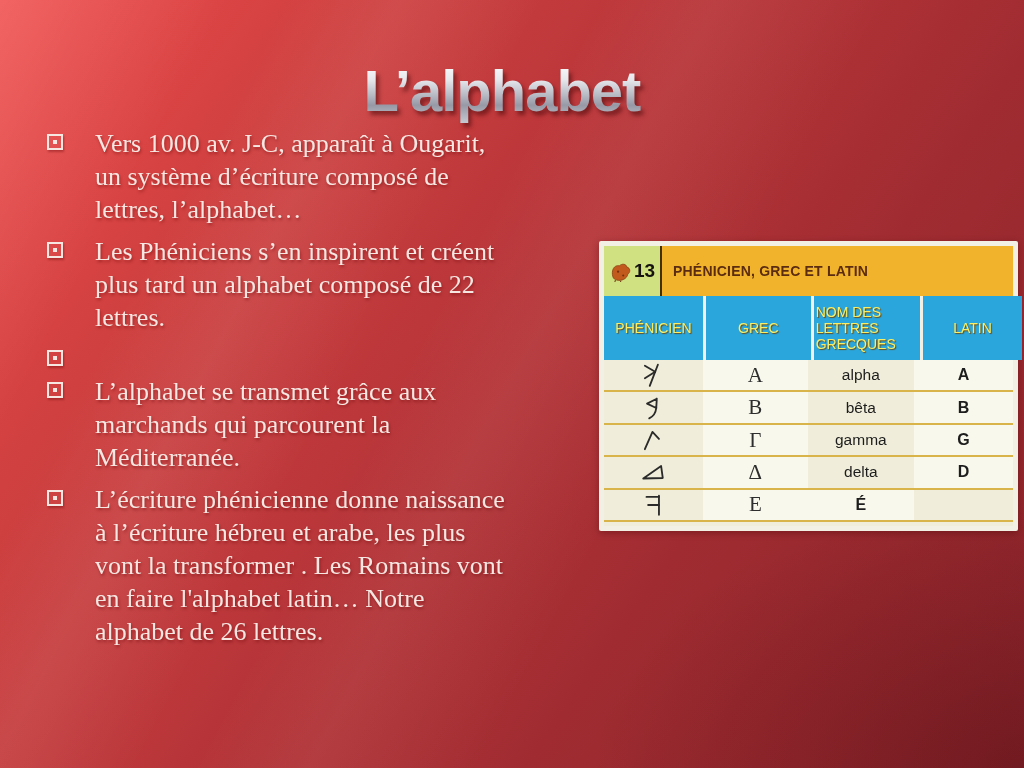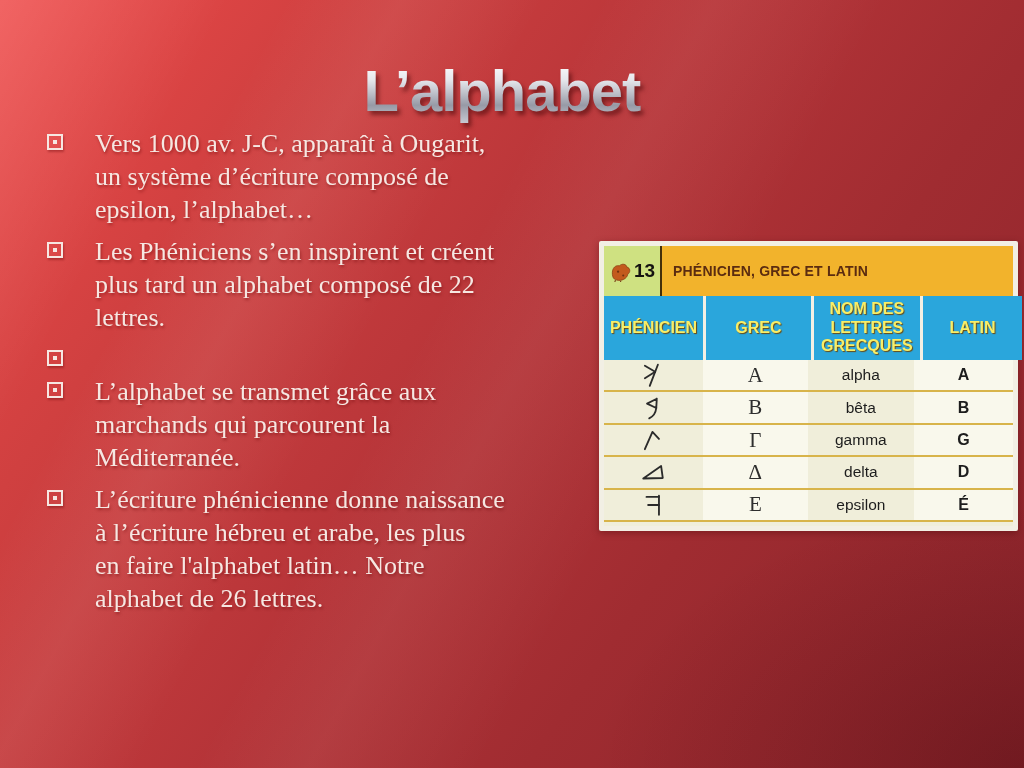--- a/index.html
+++ b/index.html
@@ -69,21 +69,21 @@
     display:flex; flex-direction:column; justify-content:center; padding-left:11px;
     white-space:nowrap;
   }
   .fig-cols{
     height:64px; flex:0 0 auto; display:grid;
     grid-template-columns:24.2% 25.6% 26% 24.2%;
     grid-column-gap:3px; column-gap:3px; background:var(--fig-frame);
   }
   .fig-col{
     background:var(--fig-blue); color:var(--fig-yellow-text);
-    font-weight:bold; font-size:16px; line-height:1.15; text-align:center;
+    font-weight:normal; font-size:14px; line-height:1.15; text-align:left;
     display:flex; align-items:center; justify-content:center; padding:2px;
     text-shadow:1px 1px 1px #6a4a12;
   }
   .fig-body{
     flex:1; background:var(--fig-body-bg); display:flex; flex-direction:column;
     padding-bottom:4px;
   }
   .fig-row{
     flex:1; display:grid; grid-template-columns:24.2% 25.6% 26% 24.2%;
     border-bottom:2px solid var(--fig-gold-line);
@@ -103,21 +103,21 @@
   <h1 class="title">L’alphabet</h1>
 
   <div class="bullets" id="bullets">
       <div class="bullet-item">
         <span class="bullet-mark">
           <span class="bullet-mark-inner"></span>
         </span>
         <div class="bullet-text">
           <div class="line">Vers 1000 av. J-C, apparaît à Ougarit,</div>
           <div class="line">un système d’écriture composé de</div>
-          <div class="line">epsilon, l’alphabet…</div>
+          <div class="line">lettres, l’alphabet…</div>
         </div>
       </div>
       <div class="bullet-item">
         <span class="bullet-mark">
           <span class="bullet-mark-inner"></span>
         </span>
         <div class="bullet-text">
           <div class="line">Les Phéniciens s’en inspirent et créent</div>
           <div class="line">plus tard un alphabet composé de 22</div>
           <div class="line">lettres.</div>
@@ -140,20 +140,21 @@
           <div class="line">Méditerranée.</div>
         </div>
       </div>
       <div class="bullet-item">
         <span class="bullet-mark">
           <span class="bullet-mark-inner"></span>
         </span>
         <div class="bullet-text">
           <div class="line">L’écriture phénicienne donne naissance</div>
           <div class="line">à l’écriture hébreu et arabe, les plus</div>
+          <div class="line">vont la transformer . Les Romains vont</div>
           <div class="line">en faire l'alphabet latin… Notre</div>
           <div class="line">alphabet de 26 lettres.</div>
         </div>
       </div>
     </div>
 
   <figure class="figure" style="margin:0">
     <div class="fig-header">
       <div class="fig-badge">
         <svg class="badge-icon" width="22" height="22" viewBox="0 0 17 17">
@@ -220,19 +221,18 @@
         </div>
         <div class="fig-row">
           <div class="cell ph-cell">
             <svg viewBox="0 0 24 24" class="ph-glyph">
               <path d="M6 4.5 L17.5 4.5" fill="none" stroke="#2b2b2b" stroke-width="1.7" stroke-linecap="round" stroke-linejoin="round"></path>
               <path d="M7.5 12 L17.5 12" fill="none" stroke="#2b2b2b" stroke-width="1.7" stroke-linecap="round" stroke-linejoin="round"></path>
               <path d="M17.5 3.5 L17.5 21" fill="none" stroke="#2b2b2b" stroke-width="1.7" stroke-linecap="round" stroke-linejoin="round"></path>
             </svg>
           </div>
           <div class="cell light greek-cell">E</div>
-          <div class="cell name-cell">epsilon</div>
           <div class="cell light latin-cell">É</div>
         </div>
       </div>
   </figure>
 
 </div>
 
 </body></html>

